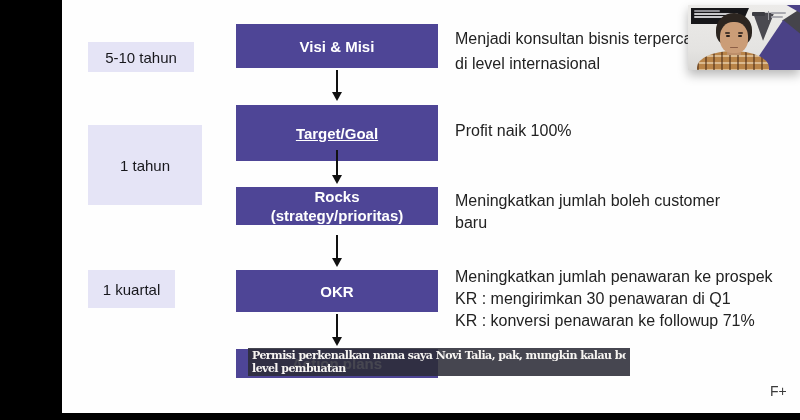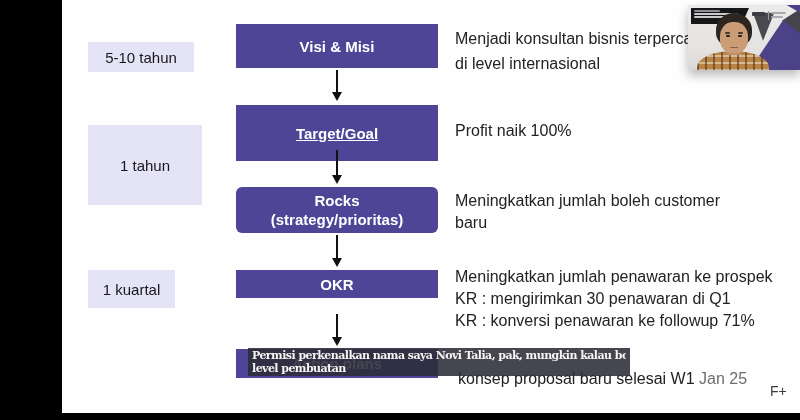--- a/index.html
+++ b/index.html
@@ -89,25 +89,25 @@
   <div class="time-label" style="left:88px; top:30px; width:106px; height:30px;margin-top:12px;">5-10 tahun</div>
   <div class="time-label" style="left:88px; top:113px; width:114px; height:80px;margin-top:12px;">1 tahun</div>
   <div class="time-label" style="left:88px; top:270px; width:87px; height:38px;">1 kuartal</div>
 
   <div class="flow-box" style="top:24px; height:44px;">
     <span>Visi &amp; Misi</span>
   </div>
   <div class="flow-box" style="top:105px; height:56px;text-decoration:underline;">
     <span>Target/Goal</span>
   </div>
-  <div class="flow-box" style="top:187px; height:46px;border-radius:6px;">
+  <div class="flow-box" style="top:187px; height:38px;">
     <span>Rocks</span>
     <span>(strategy/prioritas)</span>
   </div>
-  <div class="flow-box" style="top:270px; height:28px;">
+  <div class="flow-box" style="top:270px; height:42px;">
     <span>OKR</span>
   </div>
   <div class="flow-box" style="top:349px; height:29px;">
     <span>Action plans</span>
   </div>
 
   <div class="arrow" style="top:70px;  height:23px;"></div>
   <div class="arrow" style="top:150px; height:26px;"></div>
   <div class="arrow" style="top:235px; height:24px;"></div>
   <div class="arrow" style="top:314px; height:24px;"></div>
@@ -120,23 +120,20 @@
     <div>Profit naik 100%</div>
   </div>
   <div class="desc" style="top:190px; line-height:22px;">
     <div>Meningkatkan jumlah boleh customer</div>
     <div>baru</div>
   </div>
   <div class="desc" style="top:266px; line-height:22px;">
     <div>Meningkatkan jumlah penawaran ke prospek</div>
     <div>KR : mengirimkan 30 penawaran di Q1</div>
     <div>KR : konversi penawaran ke followup 71%</div>
-  </div>
-  <div class="desc" style="left:458px; top:367px;">
-    <div><span>konsep proposal baru selesai W1</span>&nbsp;<span class="date-gray">Jan 25</span></div>
   </div>
 
   <div class="caption">
     <div>Permisi perkenalkan nama saya Novi Talia, pak, mungkin kalau boleh kasih contoh</div>
     <div>level pembuatan</div>
   </div>
 
   <div class="webcam">
     <div class="cam-shape shape-charcoal-tri"></div>
     <div class="cam-shape shape-charcoal-edge"></div>

